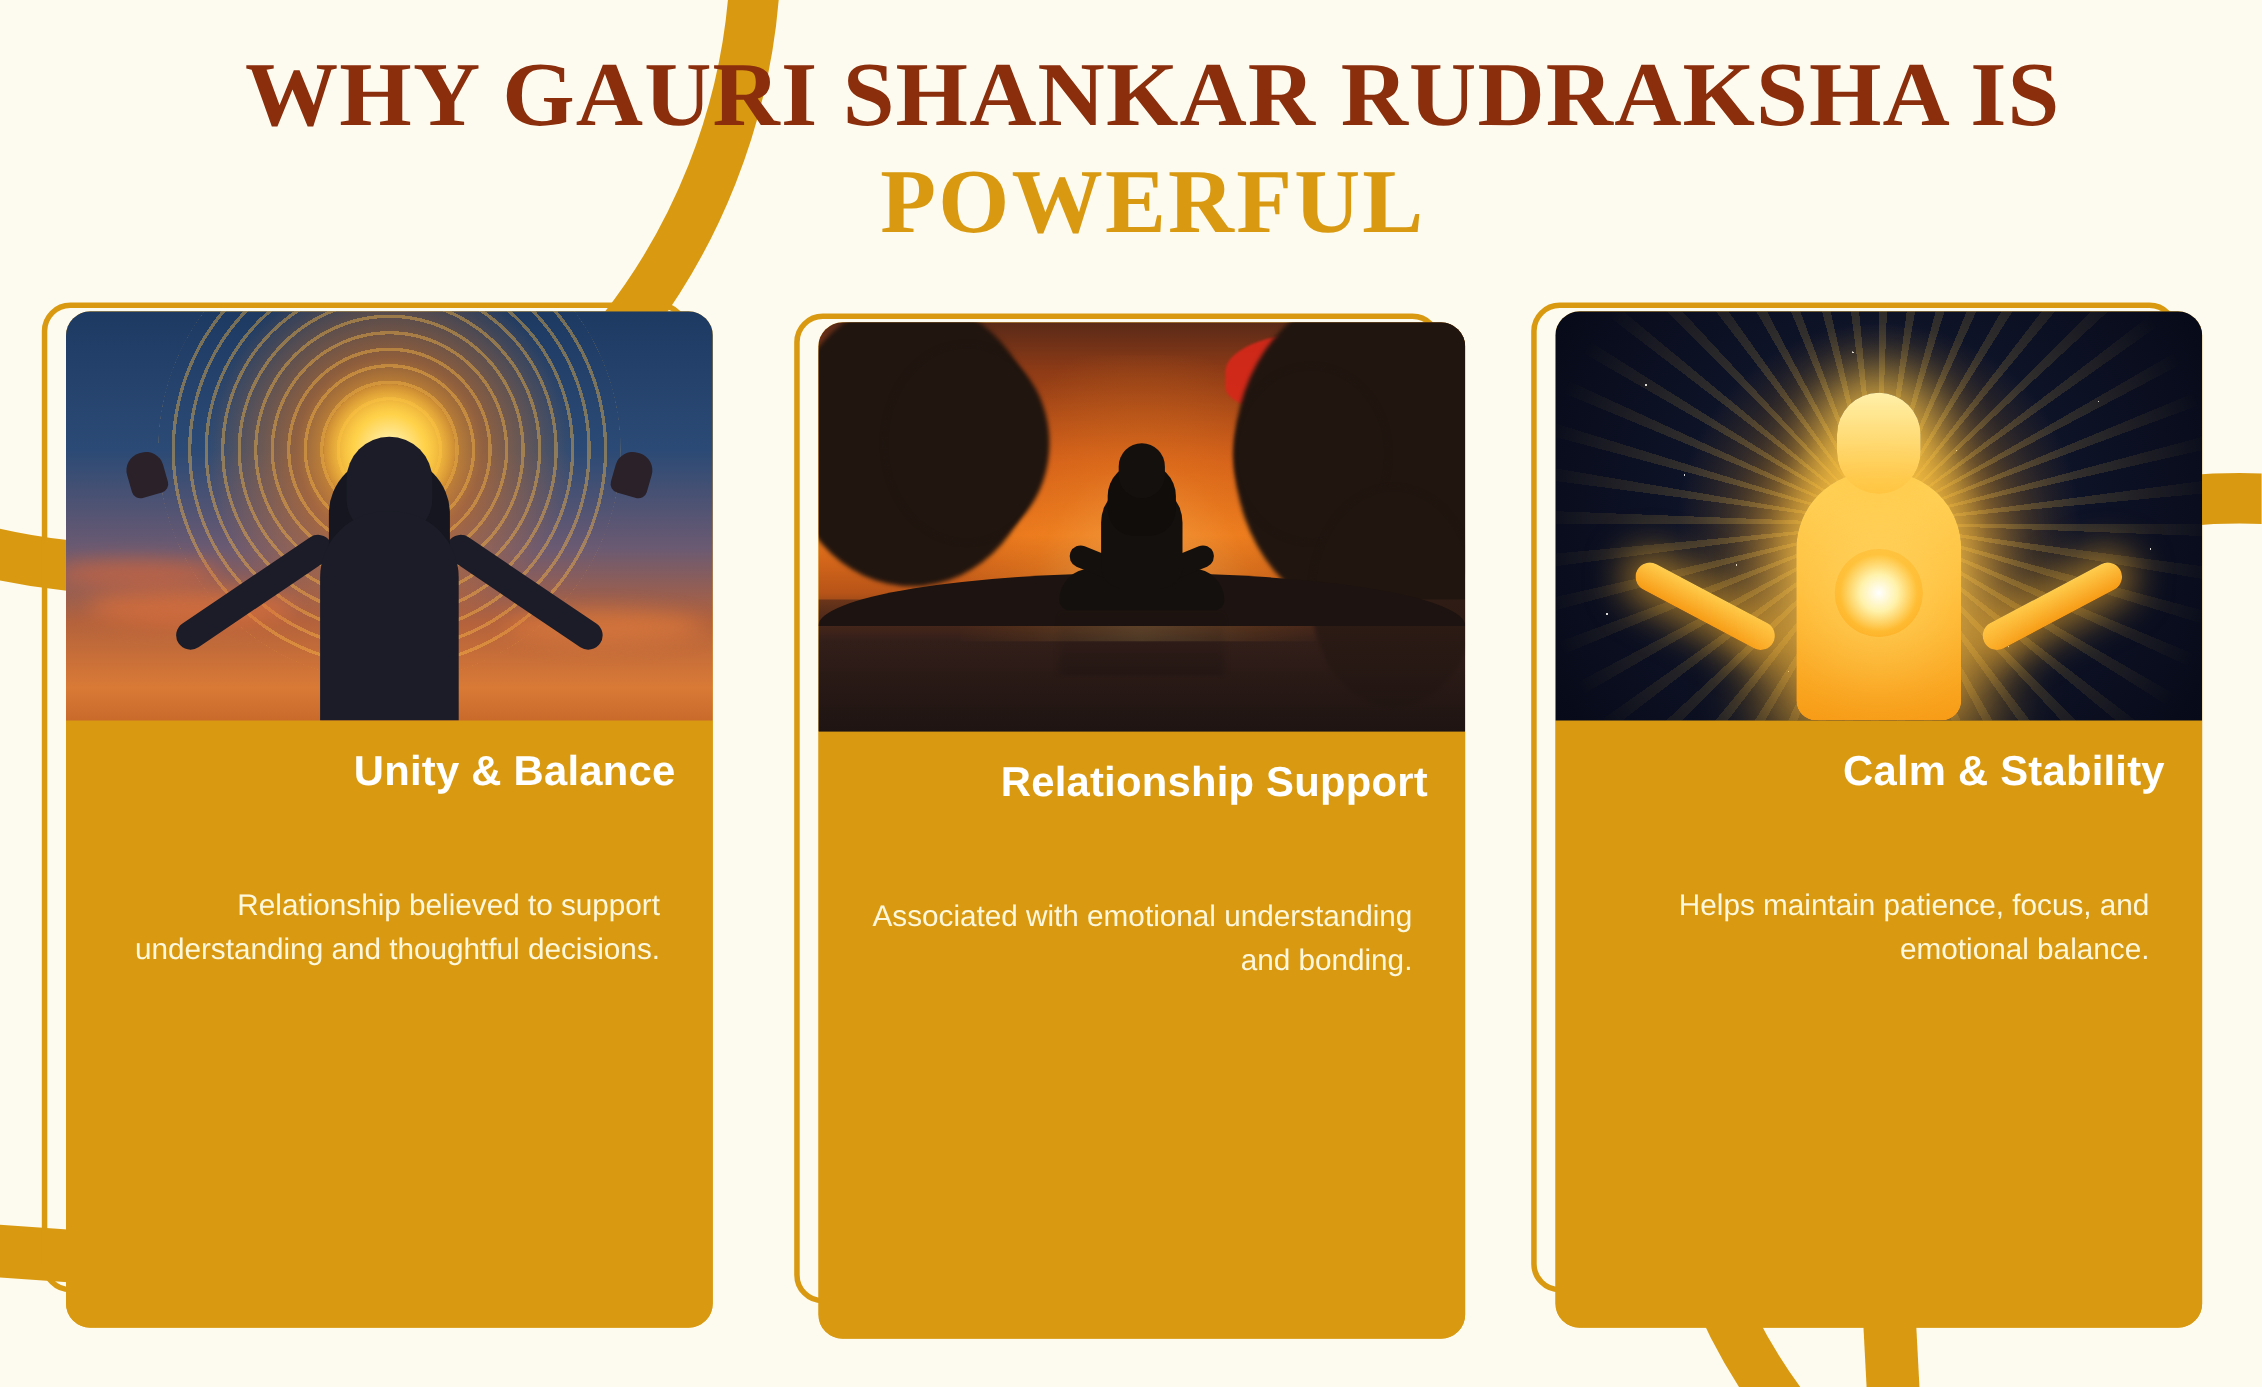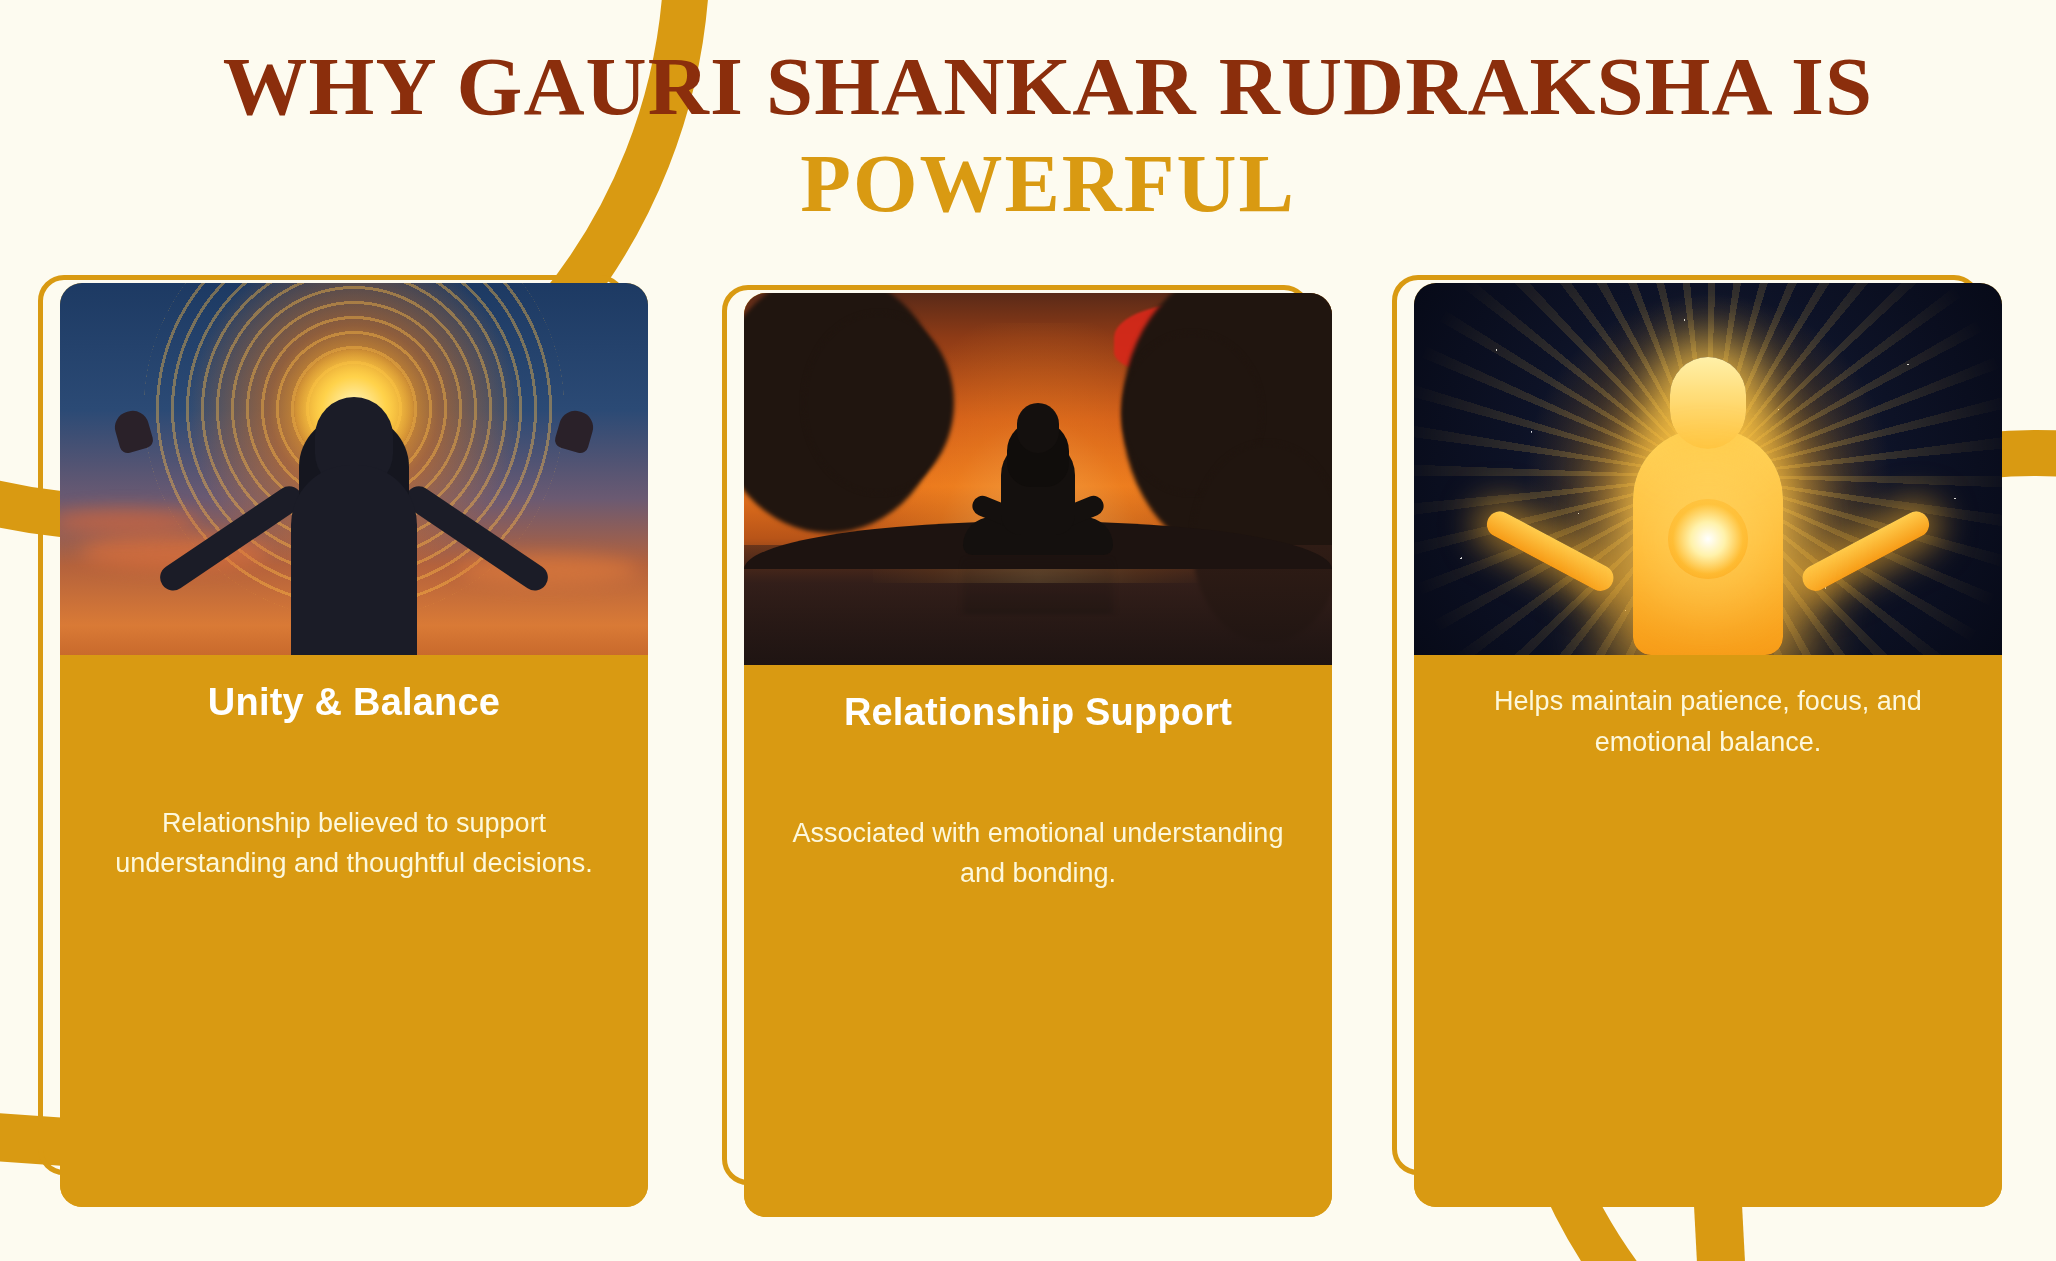--- a/index.html
+++ b/index.html
@@ -99,21 +99,21 @@
   }
   .card-art{
     height:372px;width:100%;
     position:relative;overflow:hidden;
     flex:0 0 372px;
   }
   .card-body{
     flex:1 1 auto;
     background:#D99A12;
     padding:26px 34px 0;
-    text-align:center;
+    text-align:right;
     box-sizing:border-box;
   }
   .card-title{
     color:#FFFFFF;
     font-size:38px;
     font-weight:700;
     line-height:1.15;
     margin:0 0 78px;
     letter-spacing:.2px;
   }
@@ -366,19 +366,20 @@
         <div class="card-art art3">
           <div class="a3-stars"></div>
           <div class="a3-rays"></div>
           <div class="a3-arm l"></div>
           <div class="a3-arm r"></div>
           <div class="a3-body"></div>
           <div class="a3-head"></div>
           <div class="a3-heart"></div>
         </div>
         <div class="card-body">
+          <div class="card-title">Calm &amp; Stability</div>
           <p class="card-desc">Helps maintain patience, focus, and emotional balance.</p>
         </div>
       </div>
     </div>
 
   </div>
 </div>
 
 </body></html>

